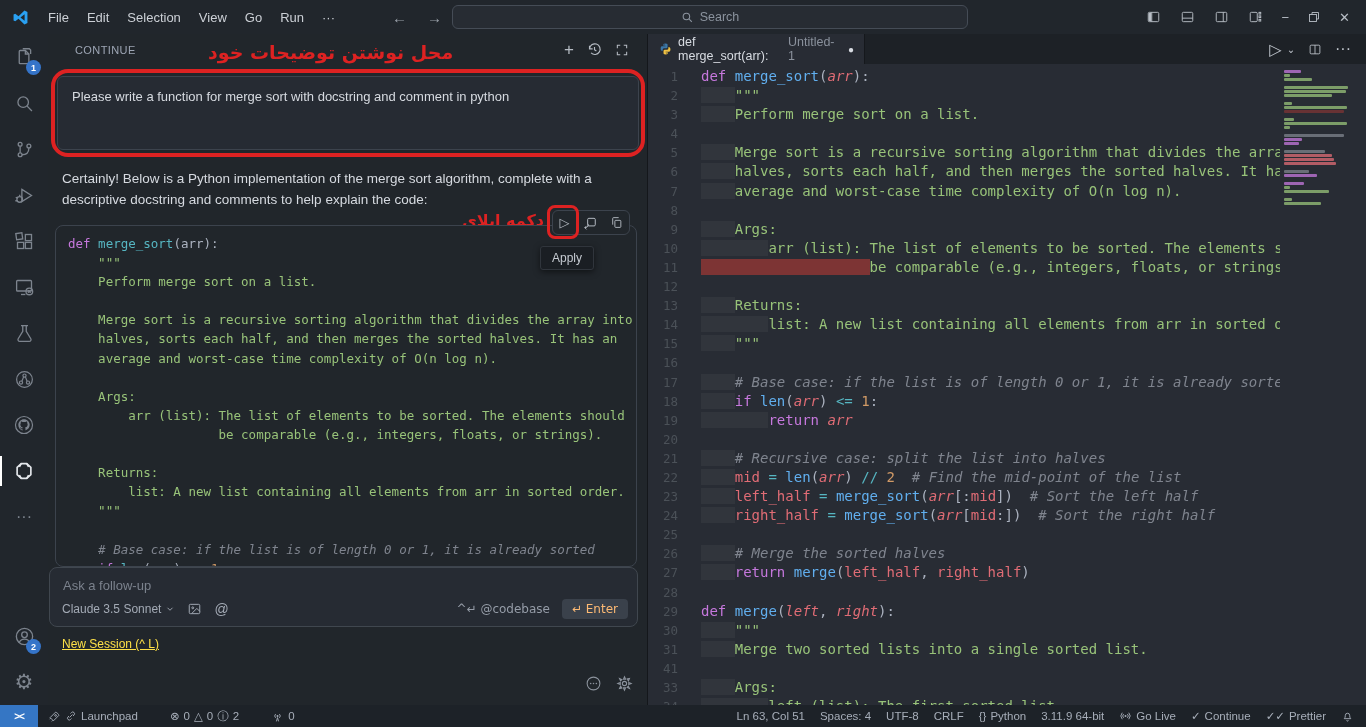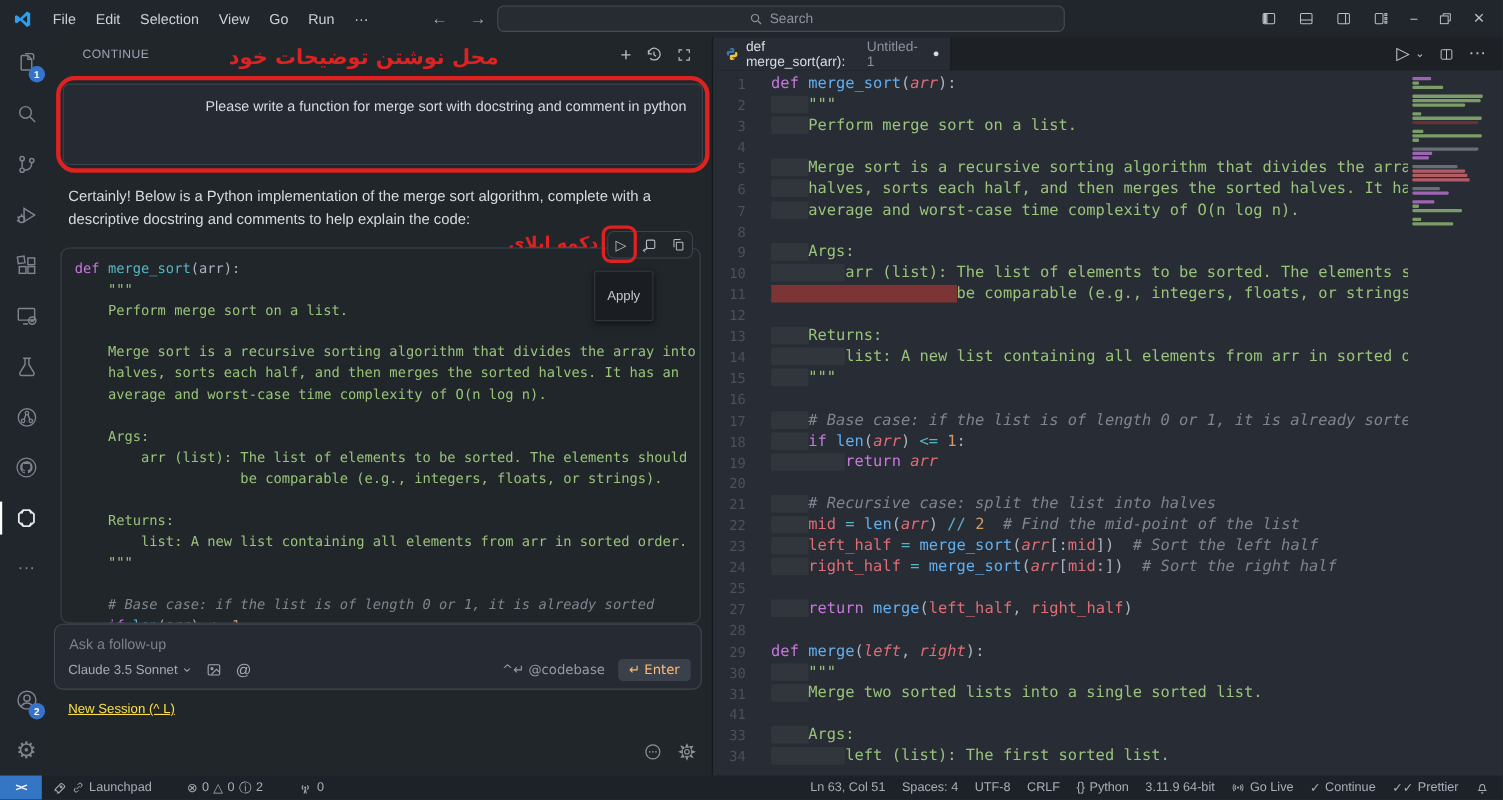--- a/index.html
+++ b/index.html
@@ -28,31 +28,31 @@
 
   
   .sidebar { position:absolute; left:48px; top:34px; width:600px; bottom:22px; background:#21262b; border-right:1px solid #14171b; }
   .sb-header { position:relative; height:32px; display:flex; align-items:center; }
   .sb-title { margin-left:27px; font-size:11px; letter-spacing:.4px; color:#9da5b4; }
   .annotation { color:#dd2222; font-weight:bold; direction:rtl; font-family:"DejaVu Sans",sans-serif; }
   .sb-note { position:absolute; left:160px; top:7px; font-size:19px; }
   .sb-header-icons { position:absolute; right:18px; top:8px; display:flex; gap:13px; color:#b6bcc4; align-items:center; }
   .plus-glyph { font-size:17px; line-height:15px; }
 
-  .prompt-wrap { position:absolute; left:9px; top:42px; width:582px; height:74px;text-align:right; }
+  .prompt-wrap { position:absolute; left:9px; top:42px; width:582px; height:74px; }
   .prompt-ring { position:absolute; left:-6px; top:-7px; right:-6px; bottom:-7px; border:4px solid #dd2222; border-radius:17px; z-index:4; pointer-events:none; }
   .prompt-box { position:absolute; inset:0; background:#262b33; border:1px solid #3c434d; border-radius:6px; padding:12px 14px; font-size:13px; color:#d6dae0; }
 
   .response { position:absolute; left:14px; top:134px; width:578px; font-size:13.5px; line-height:21px; color:#d6dae0; }
 
   .apply-note { position:absolute; right:103px; top:177px; font-size:16px; }
   .apply-icons { position:absolute; left:504px; top:176px; width:78px; height:25px; border:1px solid #3c434d; border-radius:6px; background:#21262b; display:flex; align-items:center; justify-content:space-around; color:#b6bcc4; z-index:5; }
   .apply-ring { position:absolute; left:499px; top:171px; width:32px; height:34px; border:3px solid #dd2222; border-radius:8px; z-index:6; pointer-events:none; }
   .play-glyph { font-size:13px; }
-  .apply-tooltip { position:absolute; left:492px; top:212px; background:#1a1e23; border:1px solid #30353c; color:#c5cad1; font-size:12px; padding:15px 11px; border-radius:3px; box-shadow:0 2px 6px rgba(0,0,0,.5); z-index:5; }
+  .apply-tooltip { position:absolute; left:492px; top:212px; background:#1a1e23; border:1px solid #30353c; color:#c5cad1; font-size:12px; padding:4px 11px; border-radius:3px; box-shadow:0 2px 6px rgba(0,0,0,.5); z-index:5; }
 
   .chat-code { position:absolute; left:7px; top:191px; width:582px; height:342px; border:1px solid #3c434d; border-radius:8px; background:#21262b; overflow:hidden; padding:10px 0 0 12px; font-family:"DejaVu Sans Mono",monospace; font-size:12.5px; line-height:16.3px; white-space:pre; }
 
   .followup { position:absolute; left:1px; top:533px; width:589px; height:60px; background:#262b33; border:1px solid #40474f; border-radius:8px;text-decoration:underline; }
   .fu-placeholder { position:absolute; left:13px; top:10px; font-size:13px; color:#7b828d; }
   .fu-row { position:absolute; left:12px; right:9px; bottom:7px; display:flex; align-items:center; gap:12px; font-size:12px; color:#a3aab5; }
   .model-sel { display:flex; align-items:center; gap:4px; }
   .fu-right { margin-left:auto; display:flex; align-items:center; gap:12px; }
   .codebase-hint { color:#959ca7; }
   .enter-btn { background:#3a414b; border-radius:4px; padding:3px 10px; color:#fdba74; }
@@ -382,20 +382,21 @@
       <div class="code-row"><span class="ln">16</span><span class="code-text"></span></div>
       <div class="code-row"><span class="ln">17</span><span class="code-text"><span class="tk-w">    </span><span class="tk-c"># Base case: if the list is of length 0 or 1, it is already sorted</span></span></div>
       <div class="code-row"><span class="ln">18</span><span class="code-text"><span class="tk-w">    </span><span class="tk-k">if</span><span class="tk-t"> </span><span class="tk-f">len</span><span class="tk-t">(</span><span class="tk-p">arr</span><span class="tk-t">) </span><span class="tk-o">&lt;=</span><span class="tk-t"> </span><span class="tk-n">1</span><span class="tk-t">:</span></span></div>
       <div class="code-row"><span class="ln">19</span><span class="code-text"><span class="tk-w">        </span><span class="tk-k">return</span><span class="tk-t"> </span><span class="tk-p">arr</span></span></div>
       <div class="code-row"><span class="ln">20</span><span class="code-text"></span></div>
       <div class="code-row"><span class="ln">21</span><span class="code-text"><span class="tk-w">    </span><span class="tk-c"># Recursive case: split the list into halves</span></span></div>
       <div class="code-row"><span class="ln">22</span><span class="code-text"><span class="tk-w">    </span><span class="tk-v">mid</span><span class="tk-t"> </span><span class="tk-o">=</span><span class="tk-t"> </span><span class="tk-f">len</span><span class="tk-t">(</span><span class="tk-p">arr</span><span class="tk-t">) </span><span class="tk-o">//</span><span class="tk-t"> </span><span class="tk-n">2</span><span class="tk-c">  # Find the mid-point of the list</span></span></div>
       <div class="code-row"><span class="ln">23</span><span class="code-text"><span class="tk-w">    </span><span class="tk-v">left_half</span><span class="tk-t"> </span><span class="tk-o">=</span><span class="tk-t"> </span><span class="tk-f">merge_sort</span><span class="tk-t">(</span><span class="tk-p">arr</span><span class="tk-t">[:</span><span class="tk-v">mid</span><span class="tk-t">])</span><span class="tk-c">  # Sort the left half</span></span></div>
       <div class="code-row"><span class="ln">24</span><span class="code-text"><span class="tk-w">    </span><span class="tk-v">right_half</span><span class="tk-t"> </span><span class="tk-o">=</span><span class="tk-t"> </span><span class="tk-f">merge_sort</span><span class="tk-t">(</span><span class="tk-p">arr</span><span class="tk-t">[</span><span class="tk-v">mid</span><span class="tk-t">:])</span><span class="tk-c">  # Sort the right half</span></span></div>
       <div class="code-row"><span class="ln">25</span><span class="code-text"></span></div>
+      <div class="code-row"><span class="ln">26</span><span class="code-text"><span class="tk-w">    </span><span class="tk-c"># Merge the sorted halves</span></span></div>
       <div class="code-row"><span class="ln">27</span><span class="code-text"><span class="tk-w">    </span><span class="tk-k">return</span><span class="tk-t"> </span><span class="tk-f">merge</span><span class="tk-t">(</span><span class="tk-v">left_half</span><span class="tk-t">, </span><span class="tk-v">right_half</span><span class="tk-t">)</span></span></div>
       <div class="code-row"><span class="ln">28</span><span class="code-text"></span></div>
       <div class="code-row"><span class="ln">29</span><span class="code-text"><span class="tk-k">def</span><span class="tk-t"> </span><span class="tk-f">merge</span><span class="tk-t">(</span><span class="tk-p">left</span><span class="tk-t">, </span><span class="tk-p">right</span><span class="tk-t">):</span></span></div>
       <div class="code-row"><span class="ln">30</span><span class="code-text"><span class="tk-w">    </span><span class="tk-s">"""</span></span></div>
       <div class="code-row"><span class="ln">31</span><span class="code-text"><span class="tk-w">    </span><span class="tk-s">Merge two sorted lists into a single sorted list.</span></span></div>
       <div class="code-row"><span class="ln">41</span><span class="code-text"></span></div>
       <div class="code-row"><span class="ln">33</span><span class="code-text"><span class="tk-w">    </span><span class="tk-s">Args:</span></span></div>
       <div class="code-row"><span class="ln">34</span><span class="code-text"><span class="tk-w">        </span><span class="tk-s">left (list): The first sorted list.</span></span></div>
     </div>
   <div class="minimap" id="minimap">

